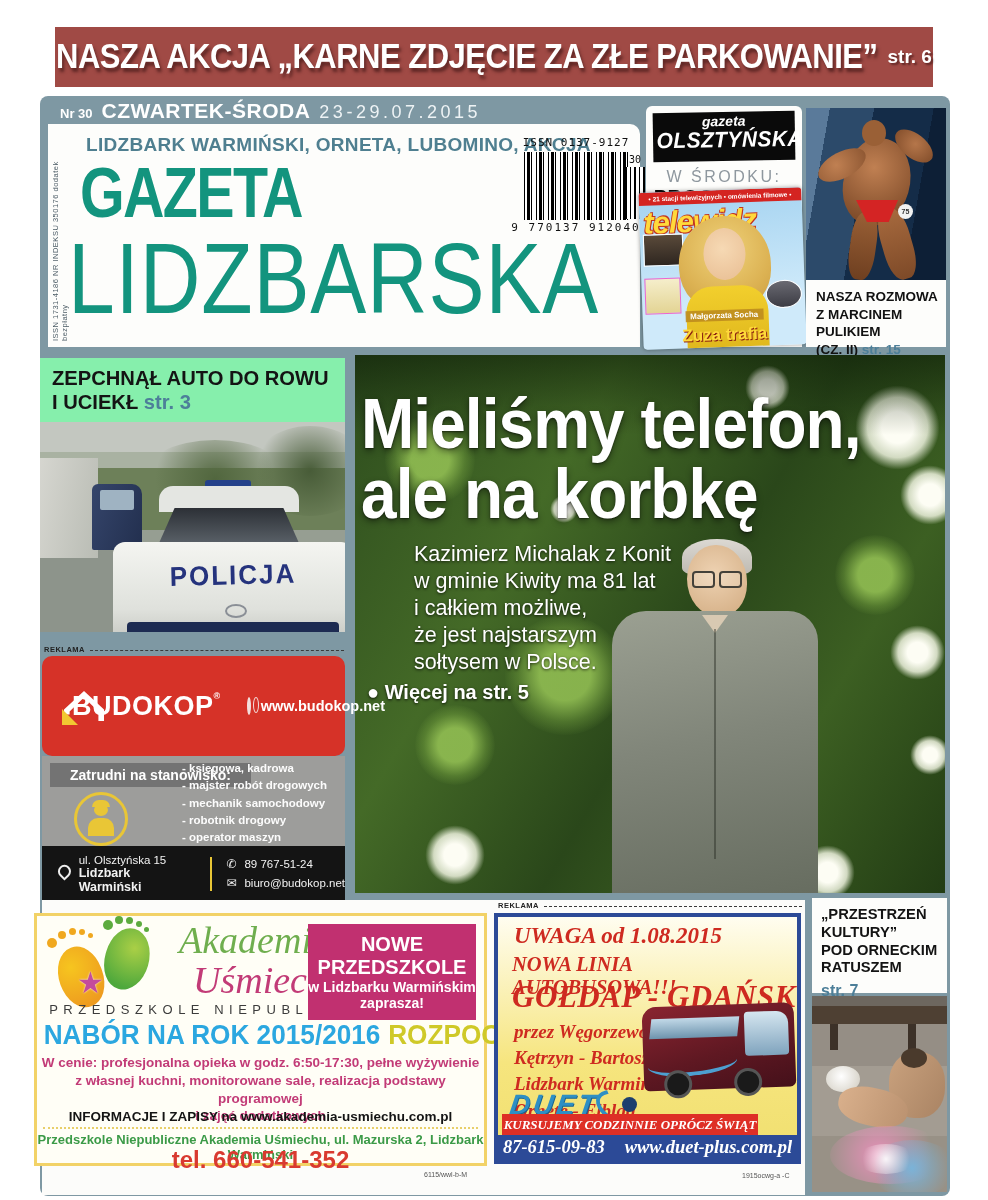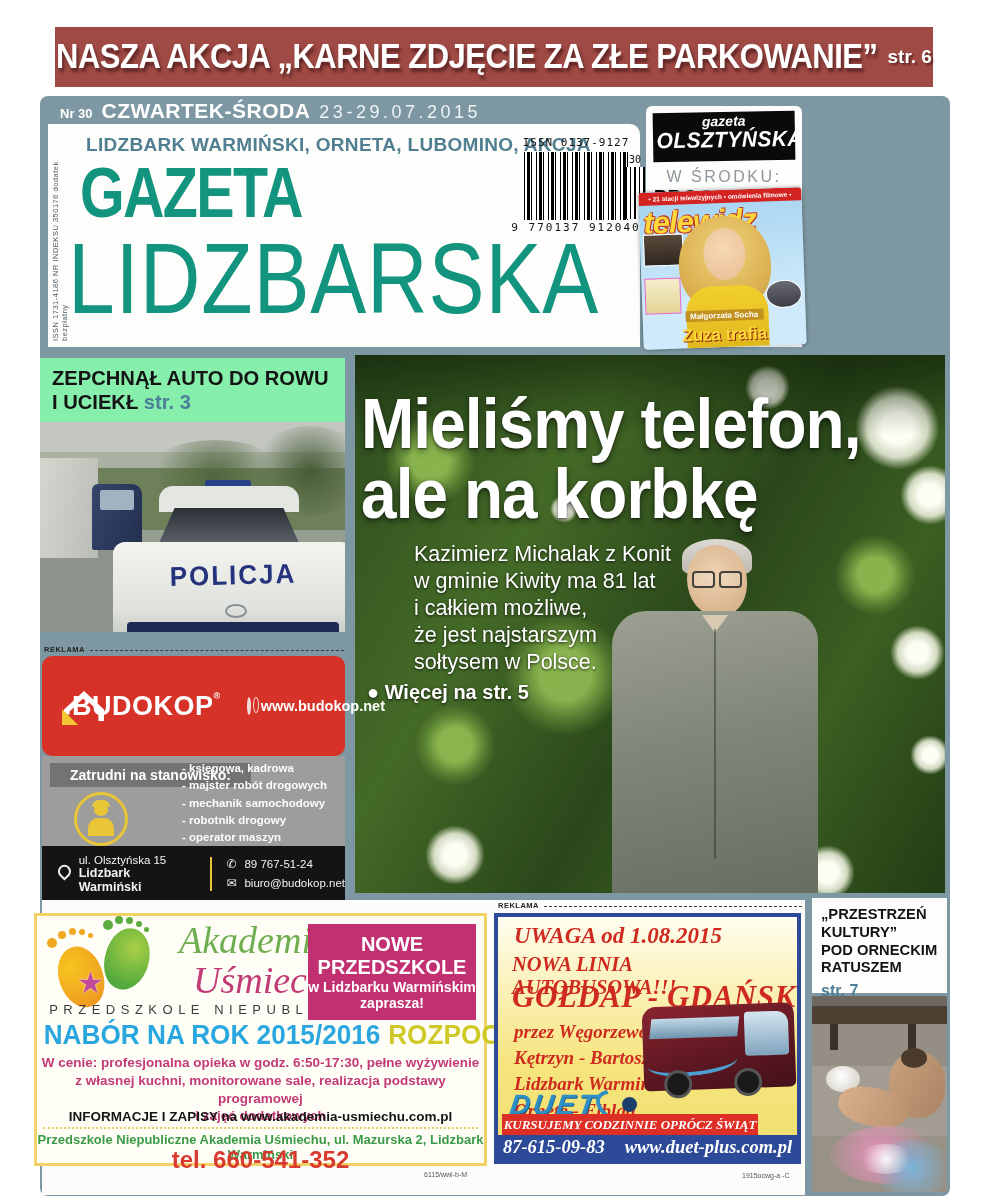--- a/index.html
+++ b/index.html
@@ -319,20 +319,38 @@
       <div class="cover-hair"></div>
       <div class="cover-face"></div>
       <div class="cover-top"></div>
       <div class="cover-thumb2"></div>
       <div class="cover-thumb3"></div>
       <div class="cover-name">Małgorzata Socha</div>
       <div class="cover-headline">Zuza trafia</div>
     </div>
   </div>
 
+  <div class="bodyb">
+    <div class="bodyb-photo">
+      <div class="bb-torso"></div>
+      <div class="bb-arm1"></div>
+      <div class="bb-arm2"></div>
+      <div class="bb-head"></div>
+      <div class="bb-leg1"></div>
+      <div class="bb-leg2"></div>
+      <div class="bb-trunks"></div>
+      <div class="bb-num">75</div>
+    </div>
+    <div class="bodyb-cap">
+      <span>NASZA ROZMOWA</span><br>
+      <span>Z MARCINEM PULIKIEM</span><br>
+      <span>(CZ. II)</span>
+      <span class="ref-blue">str. 15</span>
+    </div>
+  </div>
 
   <div class="lstory">
     <div class="lstory-t">
       <span>ZEPCHNĄŁ AUTO DO ROWU</span><br>
       <span>I UCIEKŁ</span>
       <span class="ref-blue">str. 3</span>
     </div>
   </div>
   <div class="police">
     <div class="pol-tree1"></div>

